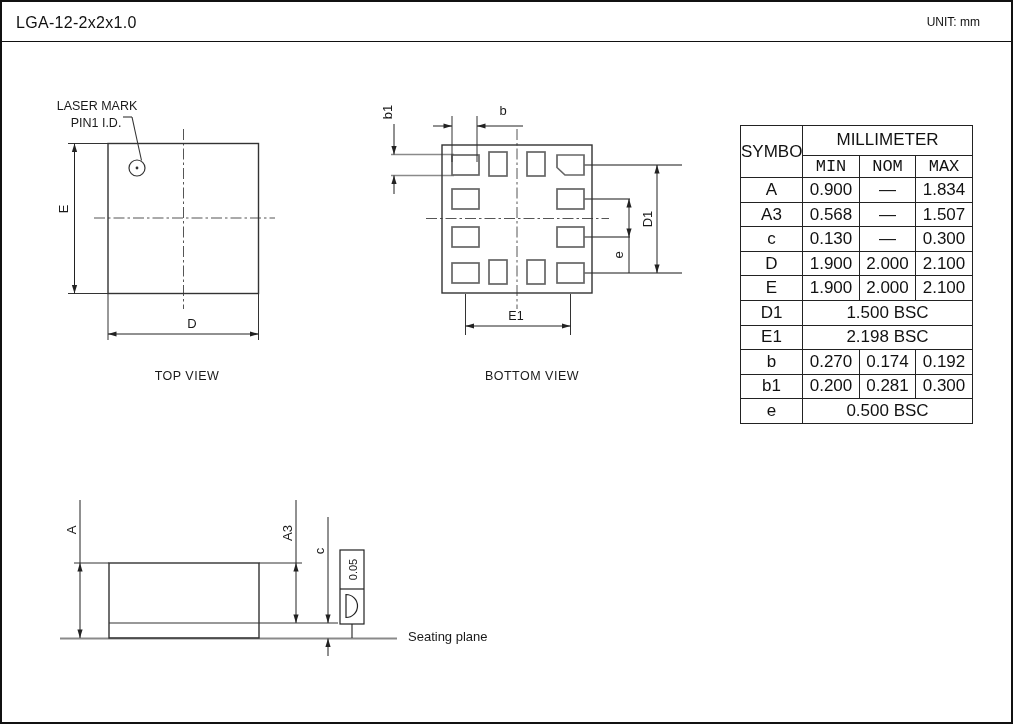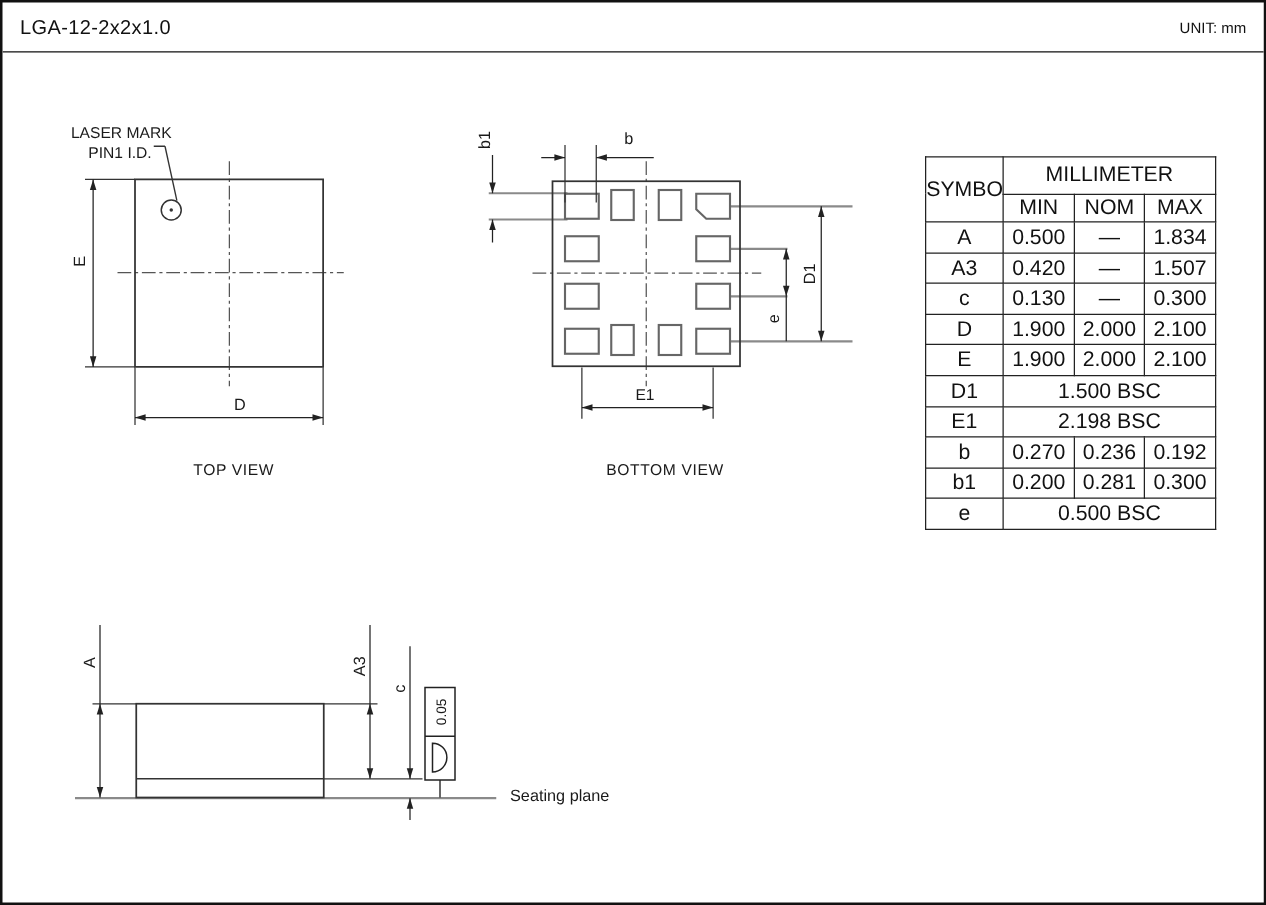--- a/index.html
+++ b/index.html
@@ -11,21 +11,21 @@
     box-sizing:border-box;
     font-family:"Liberation Sans", sans-serif;
     color:#1a1a1a;
     overflow:hidden;
   }
   .hdr-title{
     position:absolute;left:14px;top:12px;
     font-size:16px;letter-spacing:0.3px;color:#111;
   }
   .hdr-unit{
-    position:absolute;right:14px;top:13px;
+    position:absolute;right:31px;top:13px;
     font-size:12px;color:#111;
   }
   .hdr-sep{
     position:absolute;left:0;top:39px;width:1009px;height:0;
     border-top:1.5px solid #111;
   }
   svg.drawing{position:absolute;left:0;top:0;}
   svg text{font-family:"Liberation Sans", sans-serif;fill:#1a1a1a;}
 
   table.dim-table{
@@ -34,21 +34,21 @@
     border-collapse:collapse;table-layout:fixed;
     font-size:17px;color:#111;
     background:#fff;
   }
   table.dim-table td{
     border:1.4px solid #222;
     text-align:center;vertical-align:middle;
     padding:0;overflow:hidden;
   }
   tr.h1{height:29px;}
-  tr.h2{height:22px;}
+  tr.h2{height:22px;font-family:Liberation Mono, monospace;}
   tr.dr{height:24px;}
 </style>
 </head>
 <body>
 
 <div class="canvas">
 
   <div class="hdr-title">LGA-12-2x2x1.0</div>
   <div class="hdr-unit">UNIT: mm</div>
   <div class="hdr-sep"></div>
@@ -221,27 +221,27 @@
       <td rowspan="2">SYMBOL</td>
       <td colspan="3">MILLIMETER</td>
     </tr>
     <tr class="h2">
       <td>MIN</td>
       <td>NOM</td>
       <td>MAX</td>
     </tr>
     <tr class="dr">
       <td>A</td>
-      <td>0.500</td>
+      <td>0.900</td>
       <td>—</td>
       <td>1.834</td>
     </tr>
     <tr class="dr">
       <td>A3</td>
-      <td>0.420</td>
+      <td>0.568</td>
       <td>—</td>
       <td>1.507</td>
     </tr>
     <tr class="dr">
       <td>c</td>
       <td>0.130</td>
       <td>—</td>
       <td>0.300</td>
     </tr>
     <tr class="dr">
@@ -260,21 +260,21 @@
       <td>D1</td>
       <td colspan="3">1.500 BSC</td>
     </tr>
     <tr class="dr">
       <td>E1</td>
       <td colspan="3">2.198 BSC</td>
     </tr>
     <tr class="dr">
       <td>b</td>
       <td>0.270</td>
-      <td>0.236</td>
+      <td>0.174</td>
       <td>0.192</td>
     </tr>
     <tr class="dr">
       <td>b1</td>
       <td>0.200</td>
       <td>0.281</td>
       <td>0.300</td>
     </tr>
     <tr class="dr">
       <td>e</td>

